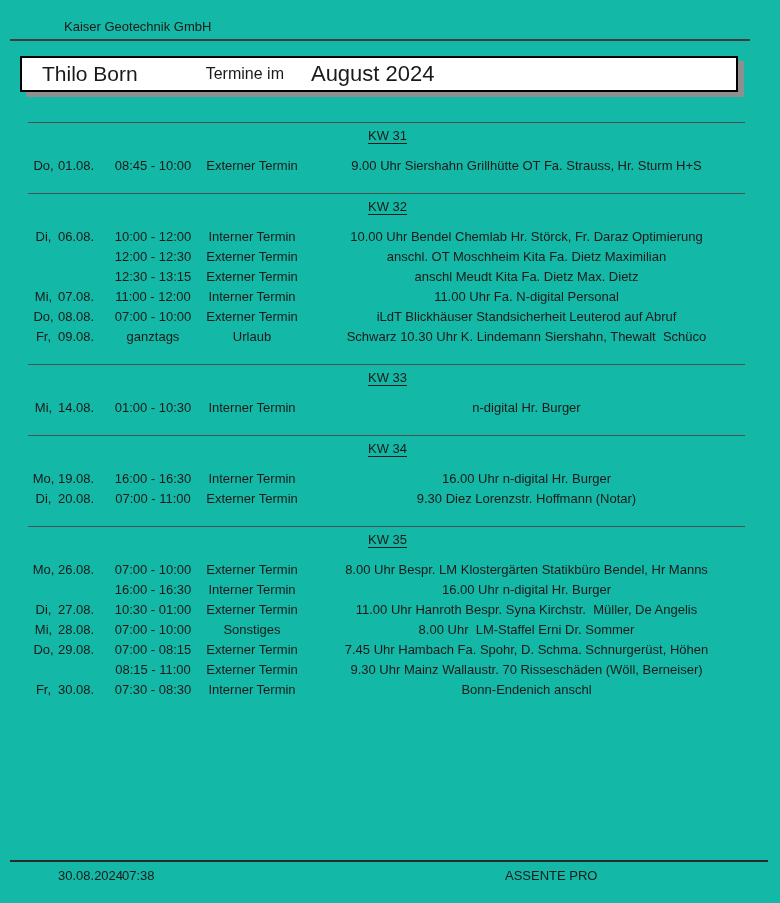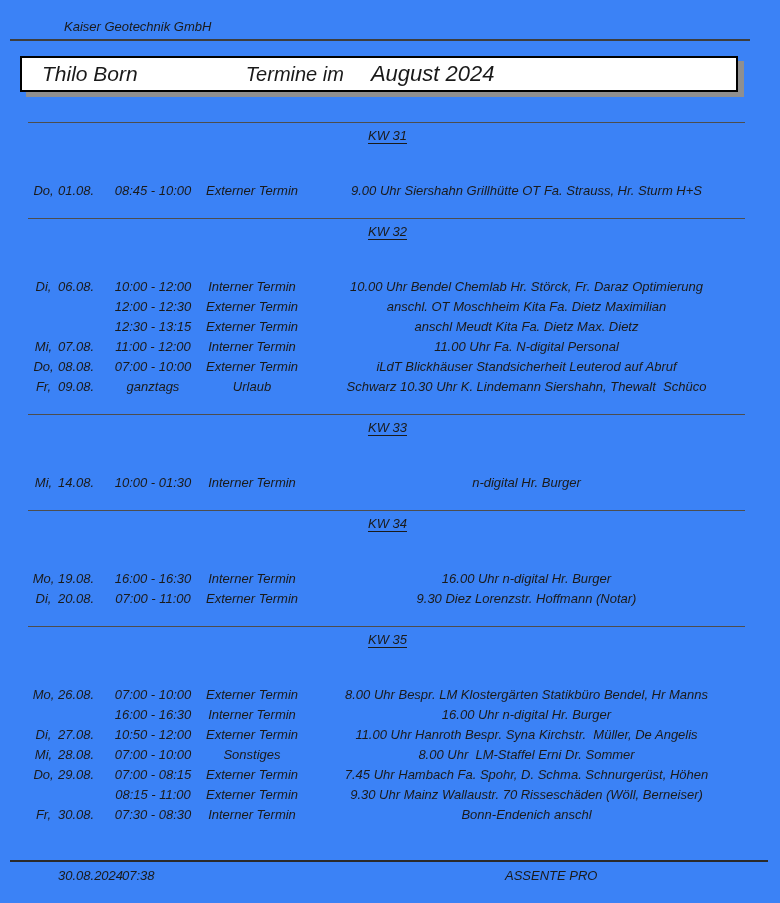--- a/index.html
+++ b/index.html
@@ -1,44 +1,44 @@
 <!DOCTYPE html>
 <html><head>
 <meta charset="utf-8">
 <style>
   html,body{margin:0;padding:0;background:#ffffff;}
   body{
     width:780px;height:903px;position:relative;overflow:hidden;
     font-family:"Liberation Sans","DejaVu Sans",sans-serif;
     color:#1a1a1a;-webkit-font-smoothing:antialiased;
   }
-  .page{position:absolute;inset:0;background:#3b82f6;font-style:italic;}
+  .page{position:absolute;inset:0;background:#14b8a6;}
 
   .company{position:absolute;left:64px;top:19px;font-size:13px;}
 
   .top-rule{position:absolute;left:10px;top:39px;width:740px;height:2px;background:#3d3d3d;}
 
   .title-box{
     position:absolute;left:20px;top:56px;width:714px;height:32px;
     border:2px solid #000;background:#fff;
     box-shadow:6px 5px 0 #8f8f8f;
     display:flex;align-items:center;
   }
   .person{margin-left:20px;font-size:21px;line-height:32px;}
-  .title-prefix{margin-left:108px;font-size:20px;}
+  .title-prefix{margin-left:68px;font-size:16px;}
   .title-month{margin-left:27px;font-size:22px;}
 
   #sections{position:absolute;left:0;top:92px;right:0;text-align:center;}
   .section{margin:16px 35px 0 28px;border-top:1px solid #4d4d4d;}
   .section.first{margin-top:30px;}
   .kw{
     display:inline-block;margin:5px 0 0 2px;font-size:13px;line-height:15px;
     text-decoration:underline;text-underline-offset:3px;
   }
-  .rows{margin-top:38px;margin-left:2px;}
+  .rows{margin-top:13px;margin-left:2px;}
   .row{
     display:grid;
     grid-template-columns:27px 38px 15px 86px 112px 1fr;
     height:20px;align-items:start;
     font-size:13px;line-height:17px;
   }
   .c-day,.c-date,.c-time,.c-type,.c-desc{white-space:pre;overflow:visible;}
   .sq{width:10px;height:10px;margin-top:3px;}
 
   .footer-rule{position:absolute;left:10px;top:860px;width:758px;height:2px;background:#2a2a2a;}
@@ -119,21 +119,21 @@
             <span class="c-time">ganztags</span>
             <span class="c-type">Urlaub</span>
             <span class="c-desc">Schwarz 10.30 Uhr K. Lindemann Siershahn, Thewalt  Schüco</span>
           </div>
         </div></div>
       <div class="section"><div class="kw">KW 33</div><div class="rows">
           <div class="row">
             <span class="c-day">Mi,</span>
             <span class="c-date">14.08.</span>
             <span class="c-sq"><span class="sq" style="background: rgb(169, 162, 95);"></span></span>
-            <span class="c-time">10:00 - 01:30</span>
+            <span class="c-time">01:00 - 10:30</span>
             <span class="c-type">Interner Termin</span>
             <span class="c-desc">n-digital Hr. Burger</span>
           </div>
         </div></div>
       <div class="section"><div class="kw">KW 34</div><div class="rows">
           <div class="row">
             <span class="c-day">Mo,</span>
             <span class="c-date">19.08.</span>
             <span class="c-sq"><span class="sq" style="background: rgb(169, 162, 95);"></span></span>
             <span class="c-time">16:00 - 16:30</span>
@@ -163,21 +163,21 @@
             <span class="c-date"></span>
             <span class="c-sq"><span class="sq" style="background: rgb(169, 162, 95);"></span></span>
             <span class="c-time">16:00 - 16:30</span>
             <span class="c-type">Interner Termin</span>
             <span class="c-desc">16.00 Uhr n-digital Hr. Burger</span>
           </div>
           <div class="row">
             <span class="c-day">Di,</span>
             <span class="c-date">27.08.</span>
             <span class="c-sq"><span class="sq" style="background: rgb(92, 141, 220);"></span></span>
-            <span class="c-time">10:50 - 12:00</span>
+            <span class="c-time">10:30 - 01:00</span>
             <span class="c-type">Externer Termin</span>
             <span class="c-desc">11.00 Uhr Hanroth Bespr. Syna Kirchstr.  Müller, De Angelis</span>
           </div>
           <div class="row">
             <span class="c-day">Mi,</span>
             <span class="c-date">28.08.</span>
             <span class="c-sq"><span class="sq" style="background: rgb(47, 229, 125);"></span></span>
             <span class="c-time">07:00 - 10:00</span>
             <span class="c-type">Sonstiges</span>
             <span class="c-desc">8.00 Uhr  LM-Staffel Erni Dr. Sommer</span>

